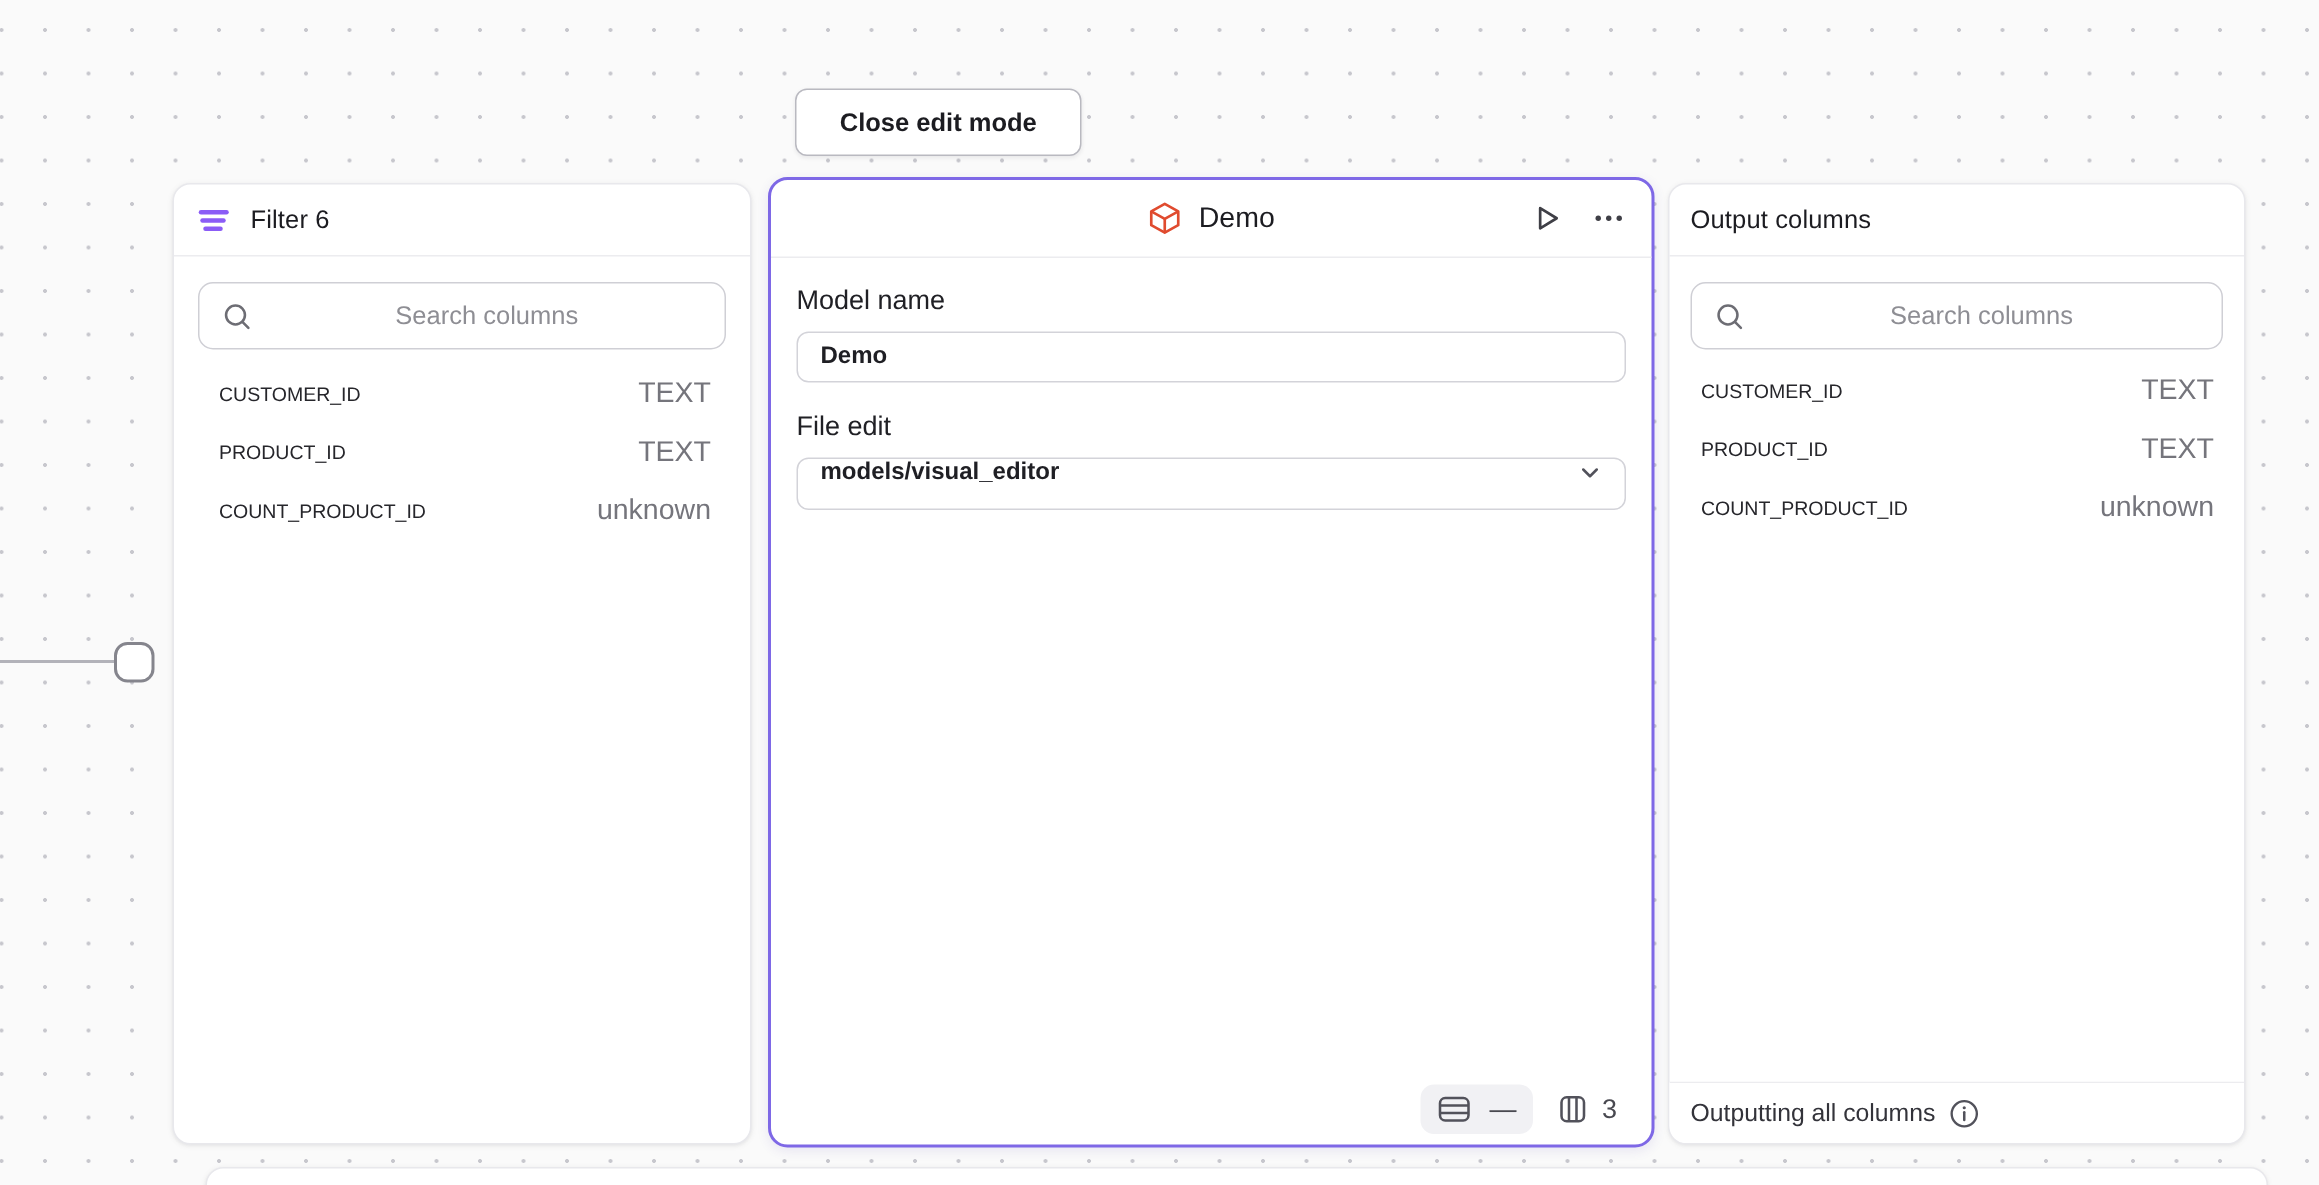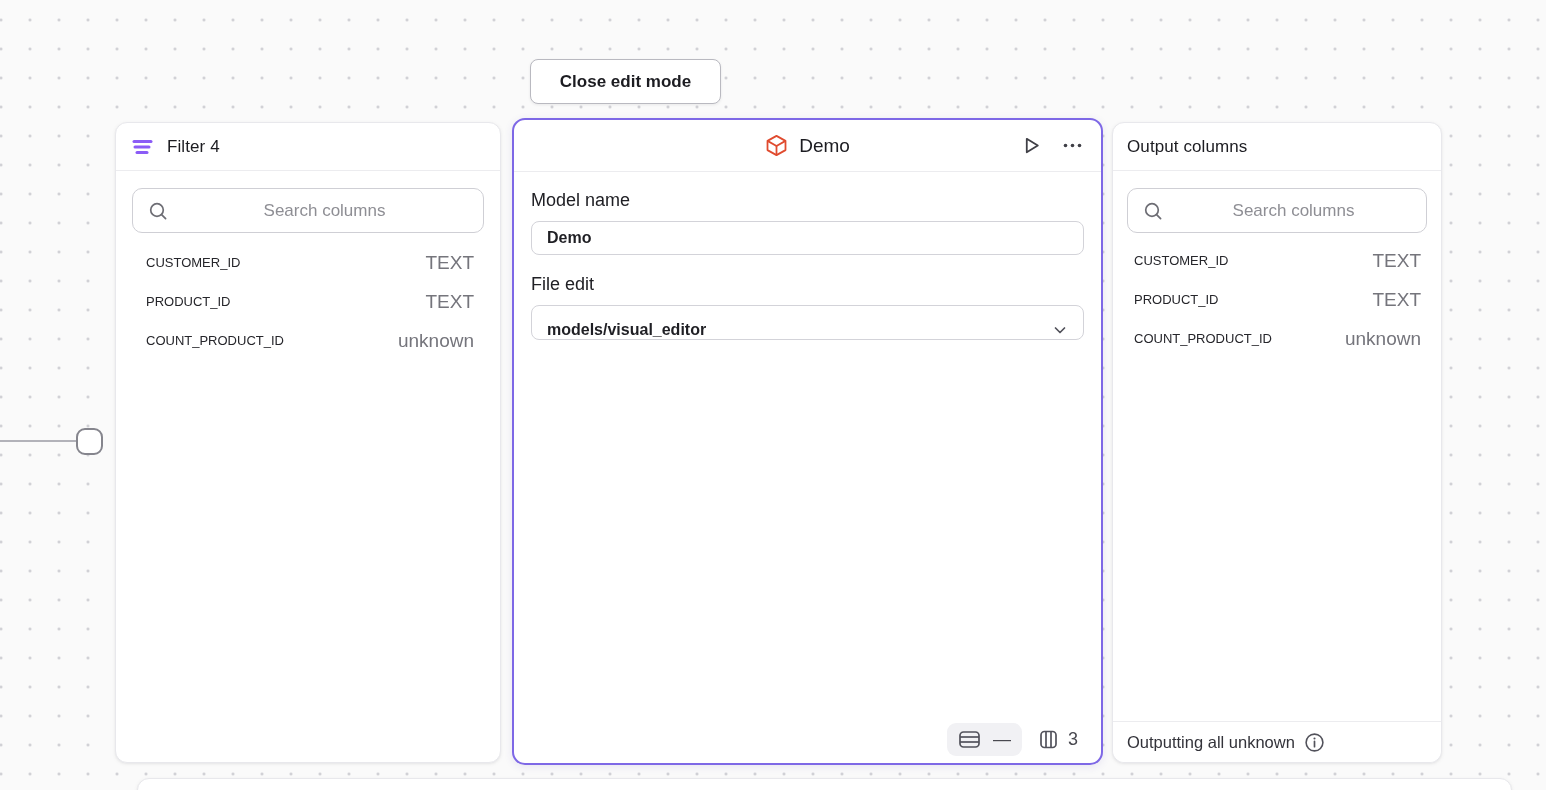--- a/index.html
+++ b/index.html
@@ -84,39 +84,39 @@
   .model-body { padding:16px 17px; }
   .field-label { font-size:18px; font-weight:500; color:#202025; margin:2px 0 10px 0; }
   .field-label.second { margin-top:19px; }
   .text-input {
     width:100%; height:34px; border:1px solid #d3d3d9; border-radius:8px;
     padding:0 15px; font-family:"Liberation Sans", sans-serif;
     font-size:16px; font-weight:600; color:#1f1f24; background:#fff; outline:none;
   }
   .select-box {
     width:100%; height:35px; border:1px solid #d3d3d9; border-radius:8px;
-    padding:0 14px 0 15px; display:flex; align-items:flex-end;
+    padding:0 14px 0 15px; display:flex; align-items:flex-start;
     justify-content:space-between; background:#fff; cursor:pointer;
   }
   .select-value { font-size:16px; font-weight:600; color:#1f1f24; }
 
   .model-footer {
     position:absolute; right:21px; bottom:7px;
     display:flex; align-items:center; gap:15px;
   }
   .stat-pill {
     display:flex; align-items:center; gap:12px;
     background:#f1f1f4; border:none; border-radius:9px;
     padding:6px 11px; cursor:pointer;
   }
   .stat-group { display:flex; align-items:center; gap:10px; cursor:pointer; background:transparent; border:none; padding:6px 2px; }
   .stat-text { font-size:18px; font-weight:500; color:#494950; font-family:"Liberation Sans", sans-serif; }
 
   
-  .output-node { left:1112px; top:122px; width:330px; height:641px; }
+  .output-node { left:1112px; top:122px; width:385px; height:641px; }
   .output-node .node-header { padding-left:14px; }
   .output-node .search-box { margin:17px 14px 8px 14px; }
   .output-footer {
     position:absolute; left:0; right:0; bottom:0; height:41px;
     border-top:1px solid #ececef; display:flex; align-items:center; gap:9px;
     padding:0 14px; border-radius:0 0 12px 12px; background:#fff;
   }
   .footer-text { font-size:16.5px; color:#33333a; }
 
   
@@ -132,21 +132,21 @@
 
   <button class="close-btn">Close edit mode</button>
 
   <div class="node filter-node">
     <div class="node-header">
       <svg class="filter-icon" viewBox="0 0 22 16">
         <line x1="2" y1="2.5" x2="19" y2="2.5" stroke="#8b5cf6" stroke-width="3" stroke-linecap="round"></line>
         <line x1="3" y1="8" x2="17" y2="8" stroke="#8b5cf6" stroke-width="3" stroke-linecap="round"></line>
         <line x1="5" y1="13.5" x2="15" y2="13.5" stroke="#8b5cf6" stroke-width="3" stroke-linecap="round"></line>
       </svg>
-      <span class="node-title">Filter 4</span>
+      <span class="node-title">Filter 6</span>
     </div>
     <div class="search-box">
       <svg width="20" height="20" viewBox="0 0 20 20">
         <circle cx="9" cy="9" r="6.3" fill="none" stroke="#6d6d74" stroke-width="1.7"></circle>
         <line x1="13.6" y1="13.6" x2="17.6" y2="17.6" stroke="#6d6d74" stroke-width="1.7" stroke-linecap="round"></line>
       </svg>
       <input type="text" placeholder="Search columns" style="">
     </div>
     <div>
       <div class="col-row">
@@ -237,21 +237,21 @@
       <div class="col-row tight">
         <span class="col-name">PRODUCT_ID</span>
         <span class="col-type">TEXT</span>
       </div>
       <div class="col-row tight">
         <span class="col-name">COUNT_PRODUCT_ID</span>
         <span class="col-type">unknown</span>
       </div>
     </div>
     <div class="output-footer">
-      <span class="footer-text">Outputting all unknown</span>
+      <span class="footer-text">Outputting all columns</span>
       <svg width="21" height="21" viewBox="0 0 20 20">
         <circle cx="10" cy="10" r="8" fill="none" stroke="#52525b" stroke-width="1.5"></circle>
         <circle cx="10" cy="6.2" r="1" fill="#52525b"></circle>
         <line x1="10" y1="9" x2="10" y2="14" stroke="#52525b" stroke-width="1.6" stroke-linecap="round"></line>
       </svg>
     </div>
   </div>
 
   <div class="node bottom-node"></div>
 

